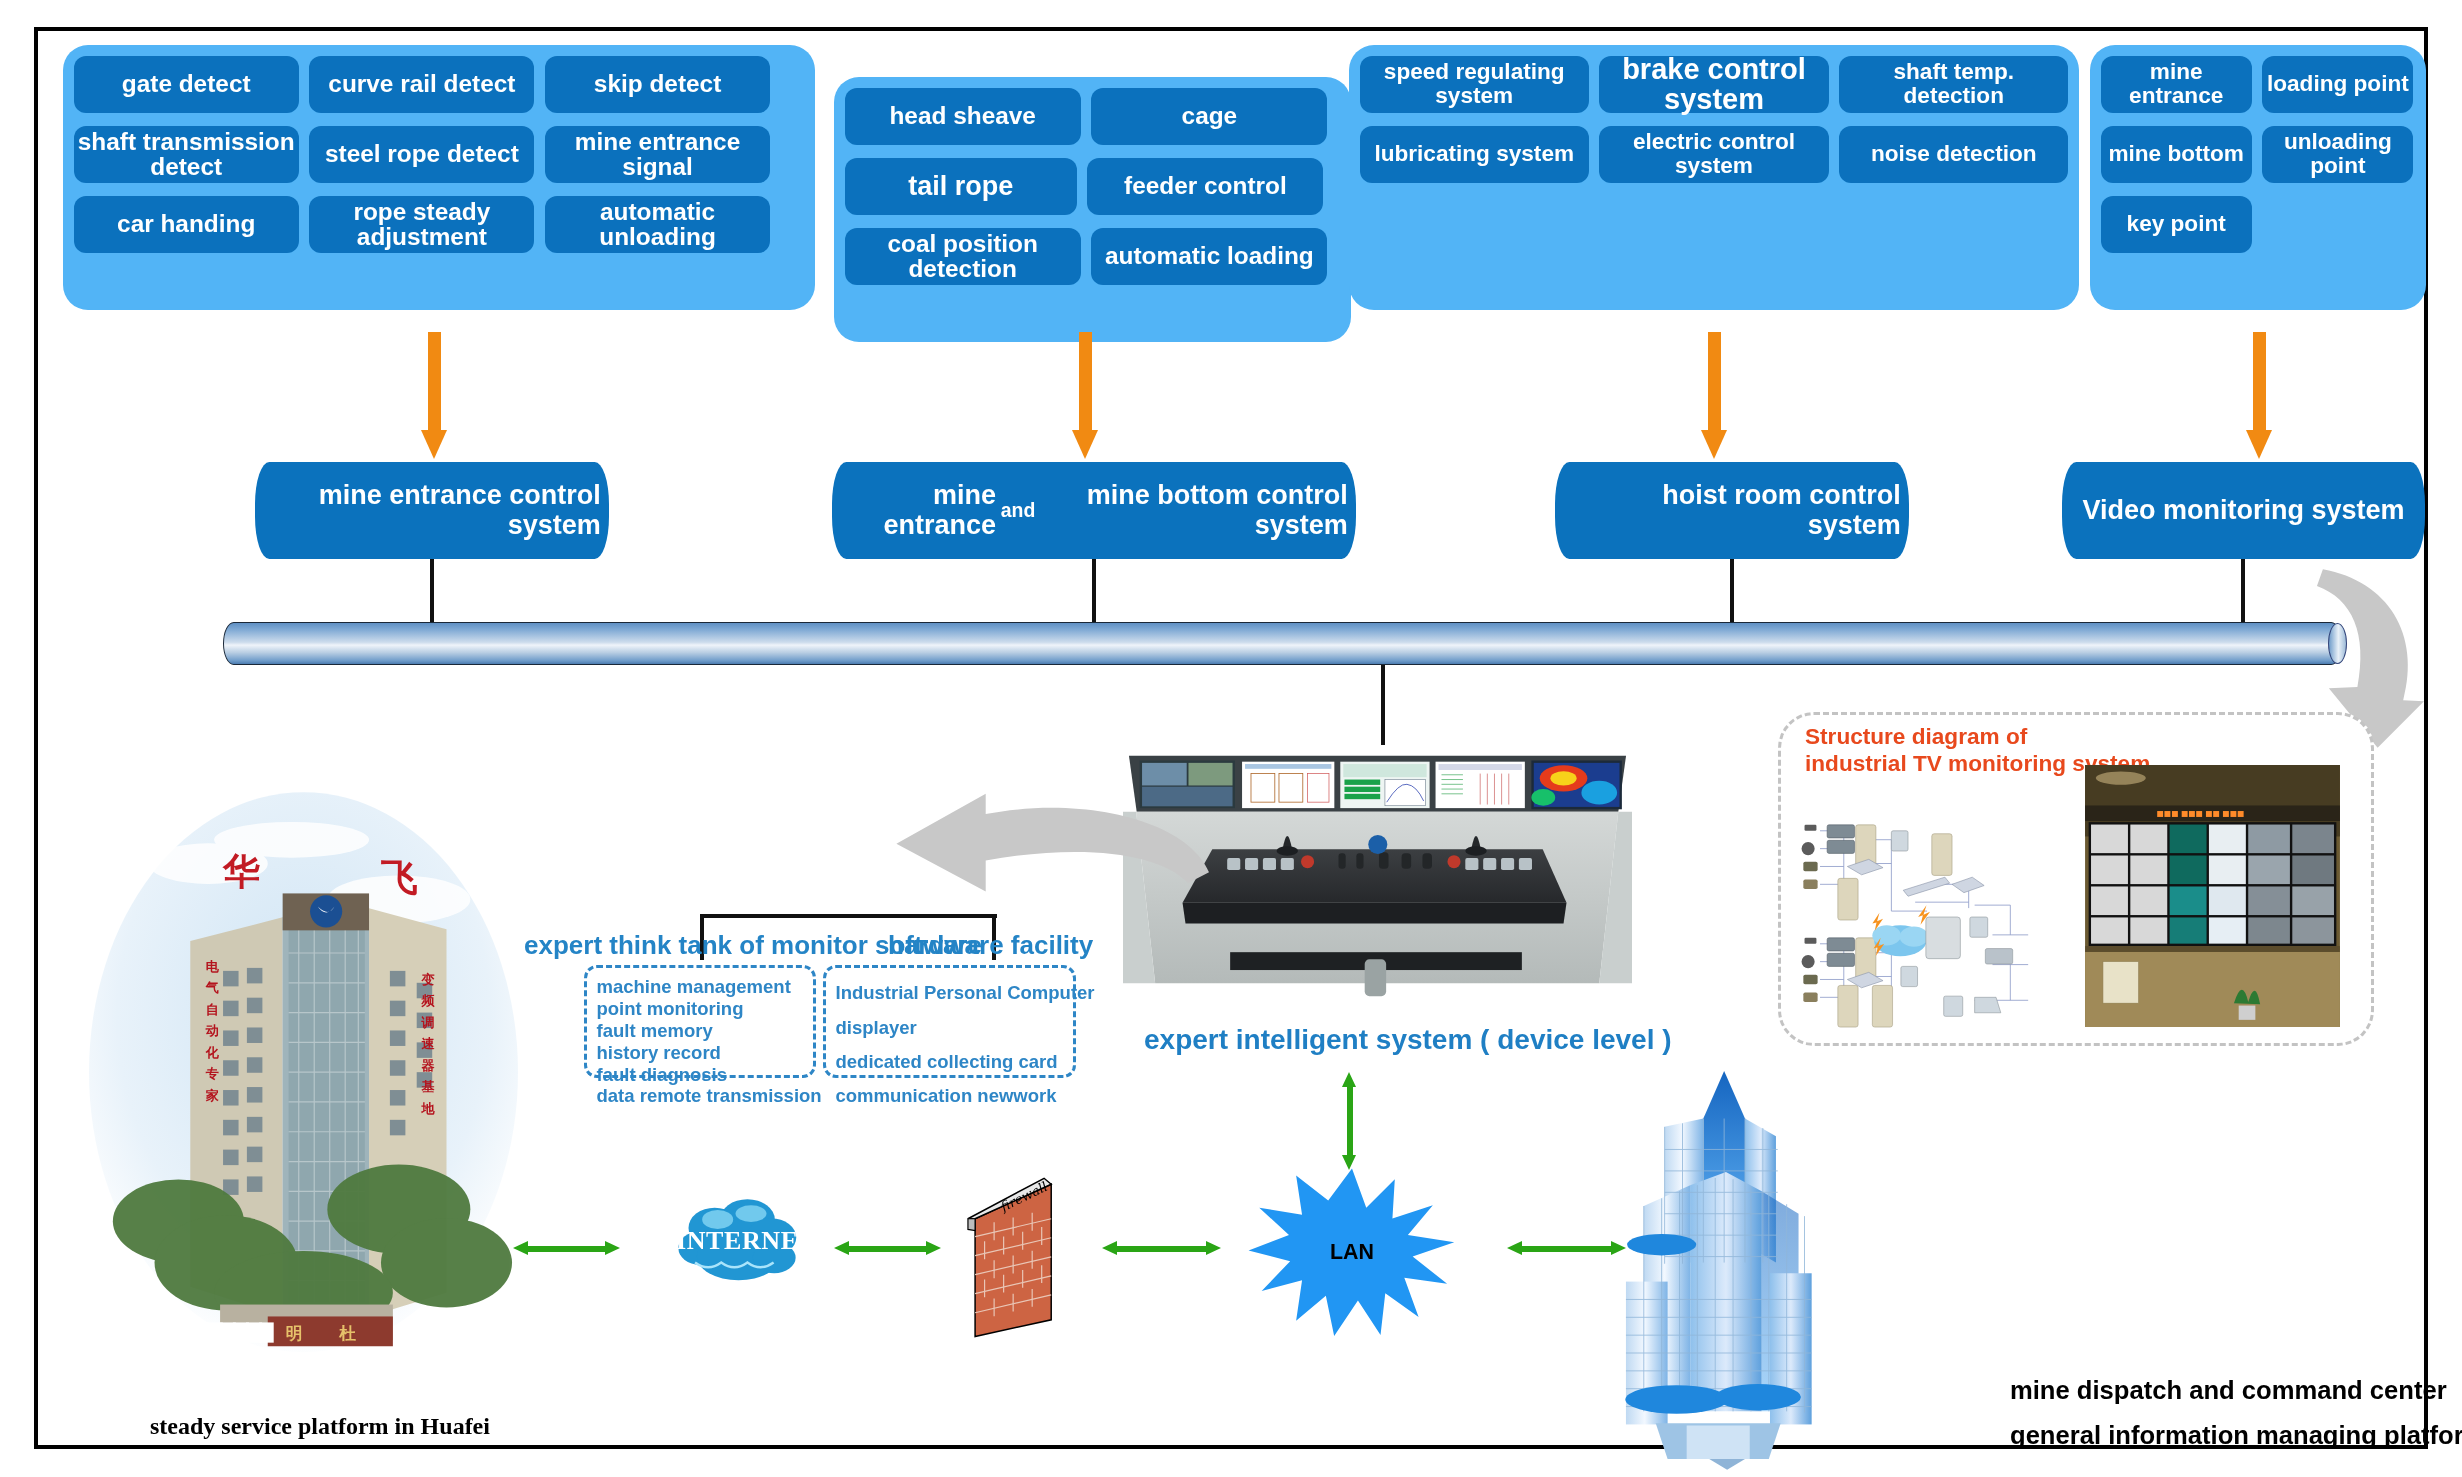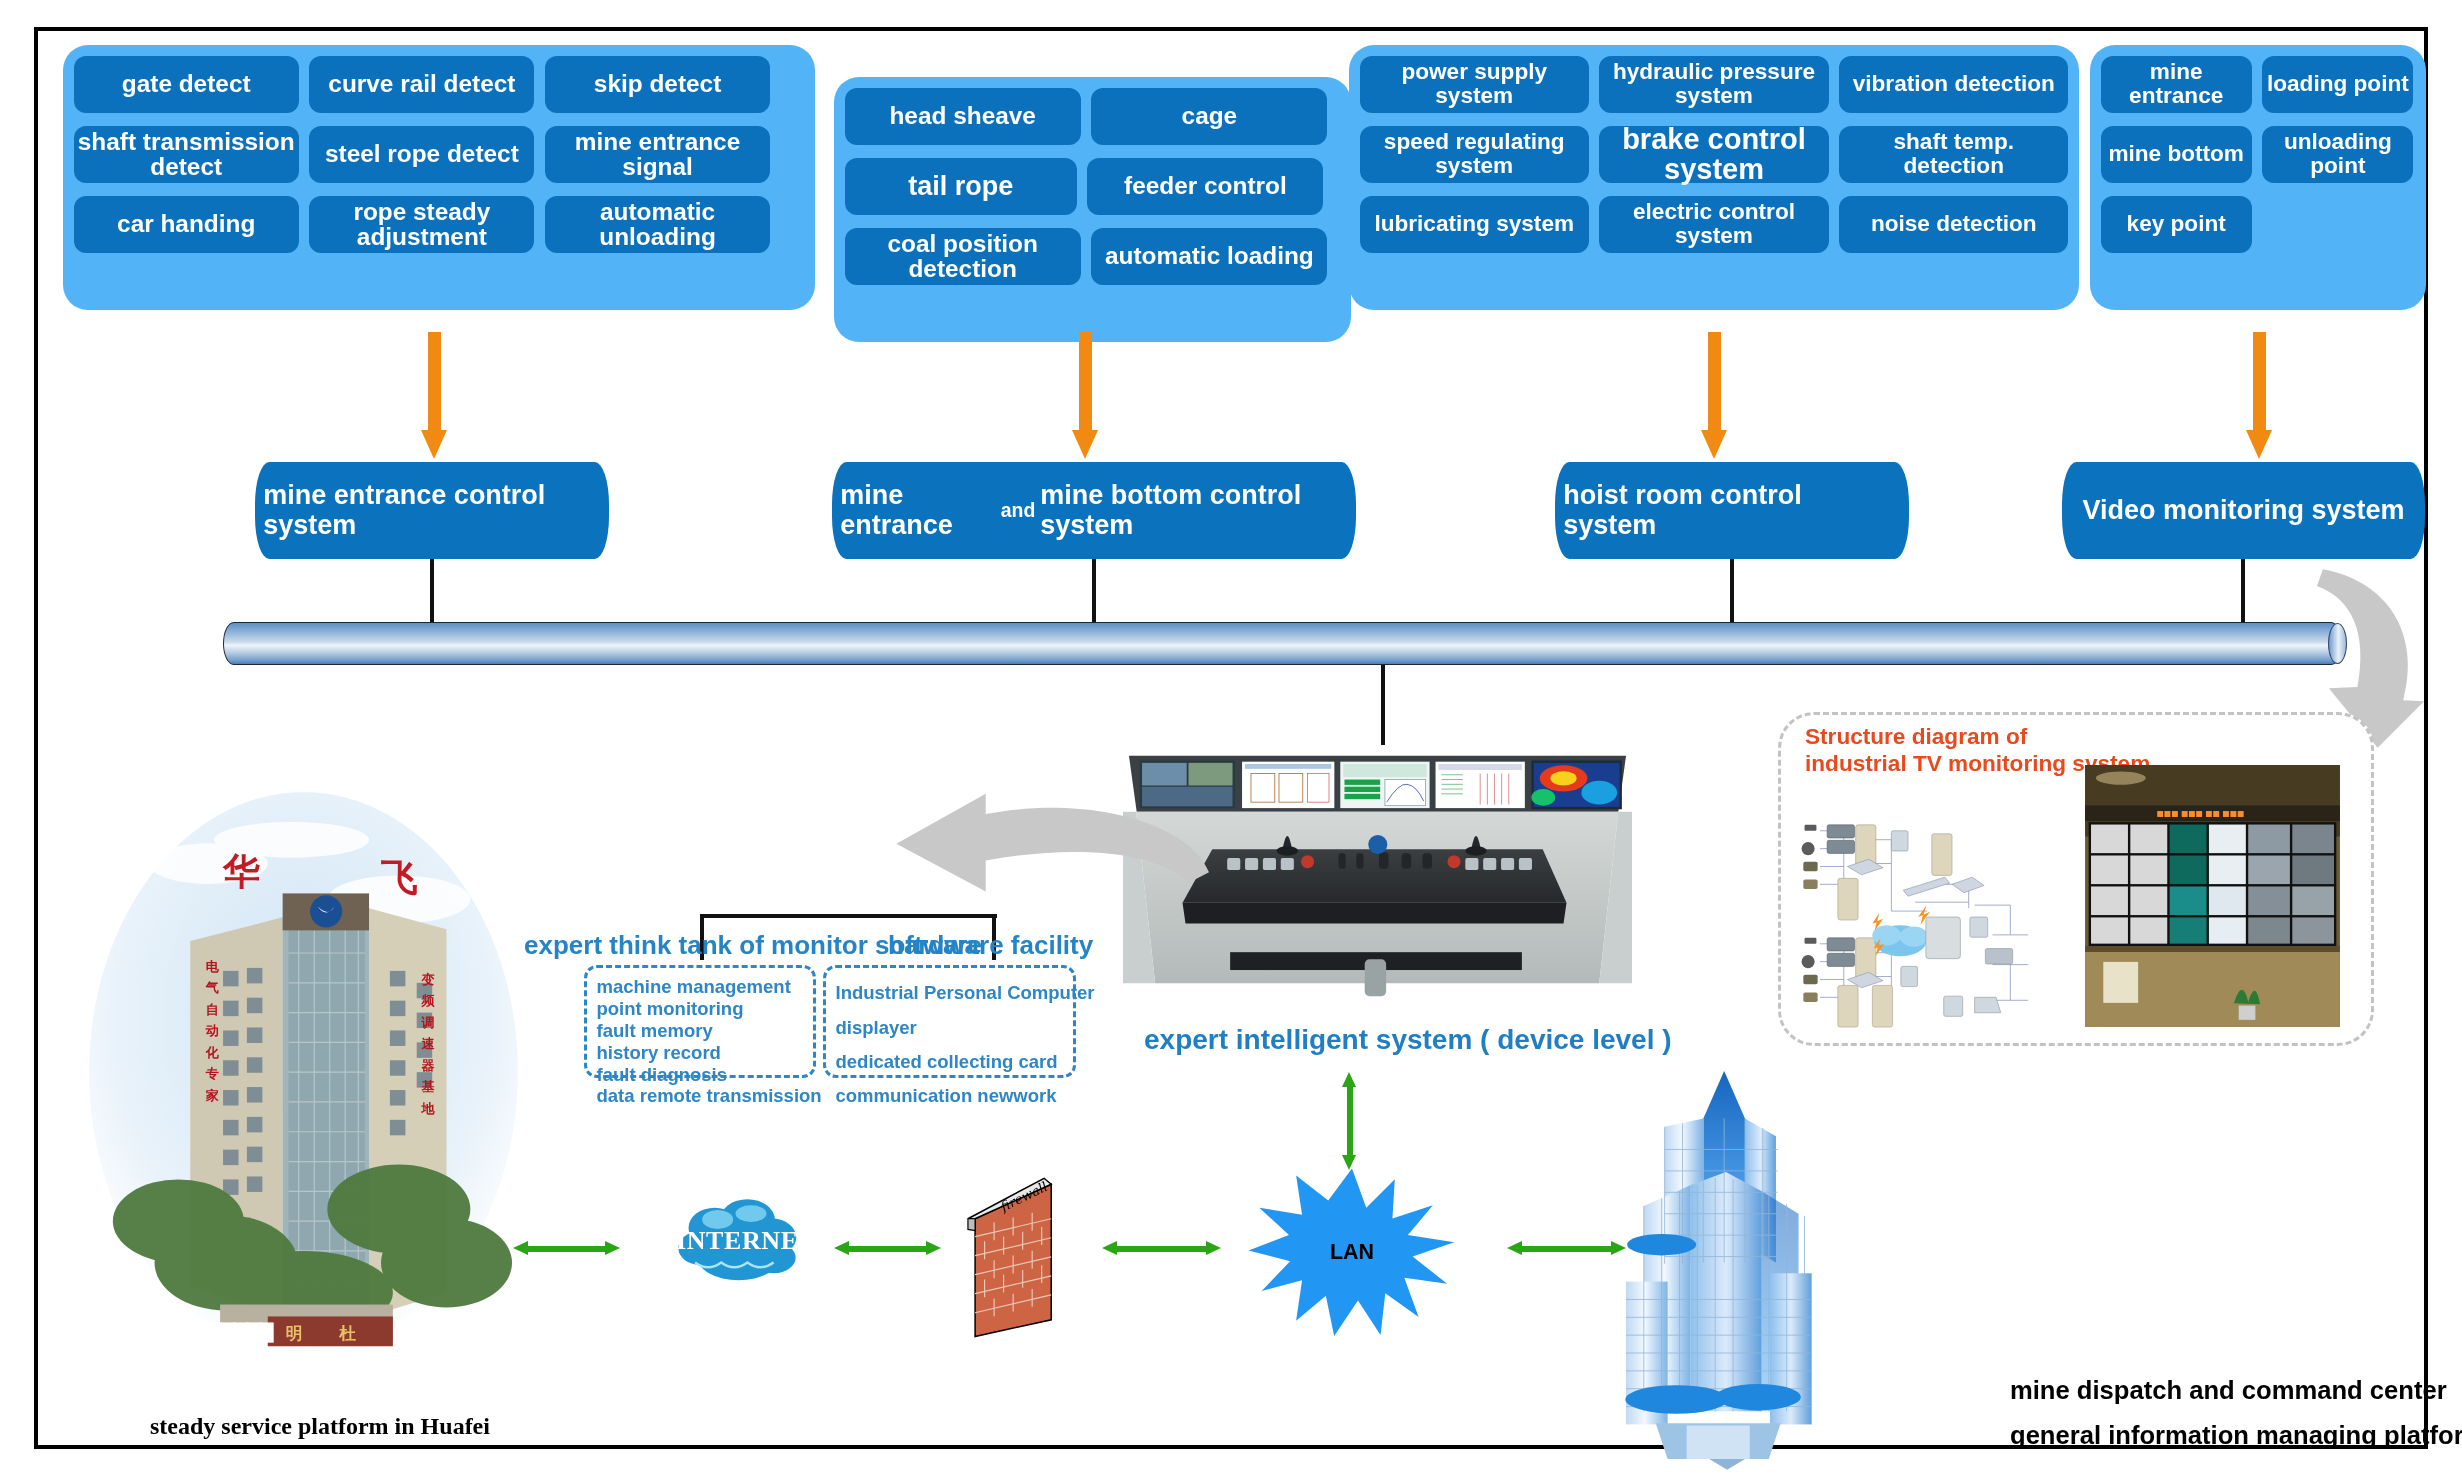--- a/index.html
+++ b/index.html
@@ -19,21 +19,21 @@
 
   
   .oarrow{position:absolute;width:27px;}
   .oarrow .shaft{position:absolute;left:7.1px;top:0;width:13px;background:#f18a12;}
   .oarrow .head{position:absolute;left:0;width:0;height:0;
       border-left:13.7px solid transparent;border-right:13.7px solid transparent;
       border-top:29px solid #f18a12;}
 
   
   .ctrlbox{position:absolute;background:#0b72bd;color:#fff;font-weight:700;
-      display:flex;align-items:center;justify-content:center;text-align:left;
+      display:flex;align-items:center;justify-content:center;text-align:right;
       border-radius:14.3px/42px;box-sizing:border-box;padding:0 8.3px;line-height:1.1;}
   .ctrlbox .sm{font-size:0.72em;font-weight:700;}
 
   
   .bus{position:absolute;border-radius:10.7px/50%;
        background:linear-gradient(to bottom,#5f90c4 0%,#7fa9d4 16%,#cddcec 47%,#eff4fa 54%,#b9cee3 72%,#6f9cca 92%,#4c7cb0 100%);
        border:1.8px solid #1a2838;box-sizing:border-box;}
   .busend{position:absolute;border-radius:50%;
        background:linear-gradient(to right,#6f9cca,#e9f1f8 55%,#9dbbd8);
        border:1.8px solid #33457a;box-sizing:border-box;}
@@ -119,25 +119,20 @@
       <div class="chip" style="width:232px;height:57px;font-size:27px">tail rope</div>
       <div class="chip" style="width:236px;height:57px;font-size:24.4px">feeder control</div>
     </div>
     <div class="grow">
       <div class="chip" style="width:236px;height:57px;font-size:24.4px">coal position detection</div>
       <div class="chip" style="width:236px;height:57px;font-size:24.4px">automatic loading</div>
     </div>
   </div>
 
   <div class="grp" style="left:1349px;top:45px;width:730px;height:265px;">
-    <div class="grow">
-      <div class="chip" style="width:232px;height:57px;font-size:22.6px">power supply system</div>
-      <div class="chip" style="width:232px;height:57px;font-size:22.6px">hydraulic pressure system</div>
-      <div class="chip" style="width:232px;height:57px;font-size:22.6px">vibration detection</div>
-    </div>
     <div class="grow">
       <div class="chip" style="width:232px;height:57px;font-size:22.6px">speed regulating system</div>
       <div class="chip" style="width:232px;height:57px;font-size:29px">brake control system</div>
       <div class="chip" style="width:232px;height:57px;font-size:22.6px">shaft temp. detection</div>
     </div>
     <div class="grow">
       <div class="chip" style="width:232px;height:57px;font-size:22.6px">lubricating system</div>
       <div class="chip" style="width:232px;height:57px;font-size:22.6px">electric control system</div>
       <div class="chip" style="width:232px;height:57px;font-size:22.6px">noise detection</div>
     </div>

